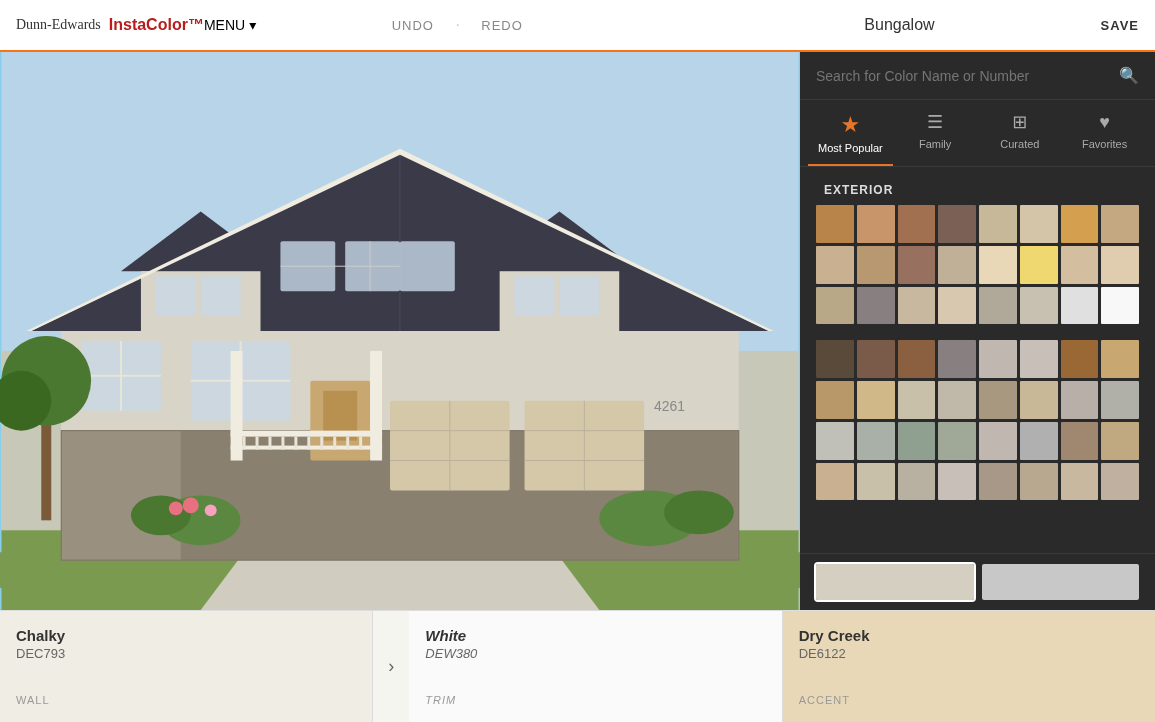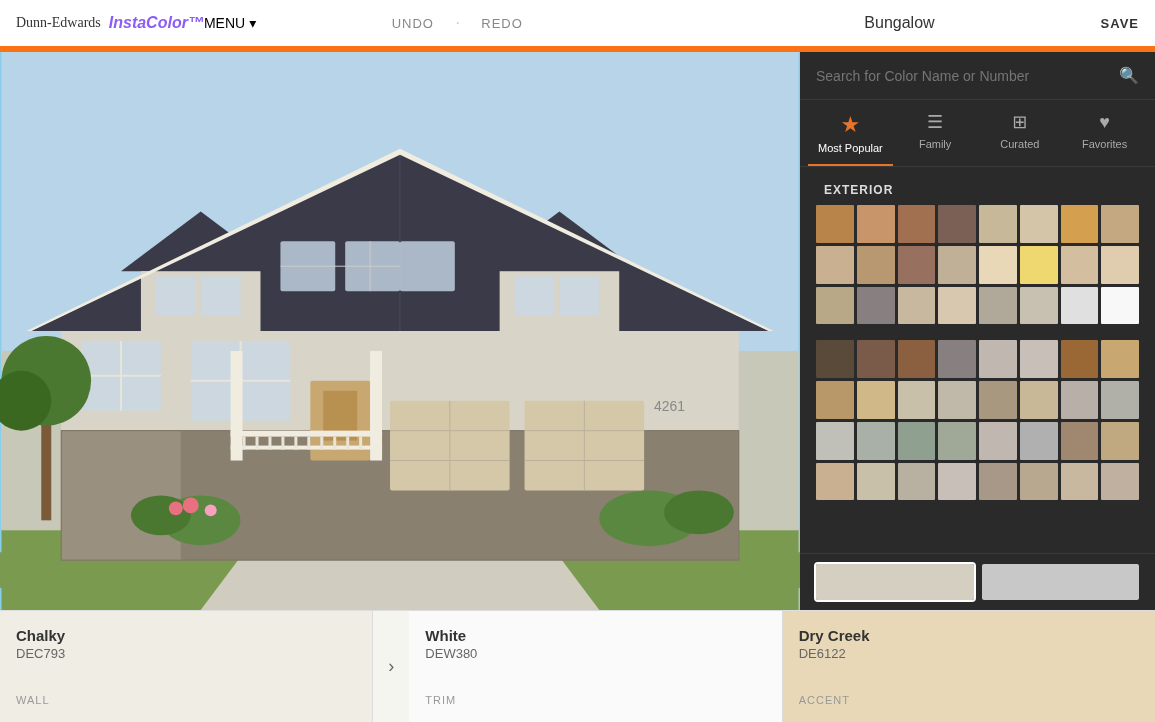--- a/index.html
+++ b/index.html
@@ -2,25 +2,25 @@
 <html><head>
   <meta charset="utf-8">
   <style>
     * { box-sizing: border-box; margin: 0; padding: 0; }
     body { font-family: Arial, sans-serif; background: #2a2a2a; width: 1155px; height: 722px; overflow: hidden; display: flex; flex-direction: column; }
 
     
     .header {
       display: flex; align-items: center; justify-content: space-between;
       background: #fff; height: 52px; padding: 0 16px;
-      border-bottom: 6px solid #f97316; flex-shrink: 0;
+      border-bottom: 2px solid #f97316; flex-shrink: 0;
     }
     .header-left { display: flex; align-items: center; gap: 8px; }
     .brand-name { font-family: Georgia, serif; font-size: 14px; color: #333; }
-    .brand-instacolor { font-size: 16px; font-weight: bold; color: #8b5cf6; font-style: italic; }
+    .brand-instacolor { font-size: 16px; font-weight: bold; color: #b91c1c; }
     .header-menu { display: flex; align-items: center; gap: 4px; font-size: 14px; color: #000000; cursor: pointer; }
     .header-actions { display: flex; align-items: center; gap: 16px; }
     .undo-redo { font-size: 13px; color: #888; letter-spacing: 1px; }
     .separator { color: #ccc; }
     .project-name { font-size: 16px; color: #333; flex: 1; text-align: center; padding-left: 40px; }
     .save-btn { font-size: 13px; font-weight: bold; color: #333; cursor: pointer; letter-spacing: 1px; }
 
     
     .main { display: flex; flex: 1; overflow: hidden; }
 
@@ -338,21 +338,21 @@
 
 <div class="bottom-bar">
   <div class="color-card" style="background:#f0ede5;">
     <div>
       <div class="color-card-name">Chalky</div>
       <div class="color-card-code">DEC793</div>
     </div>
     <div class="color-card-role">WALL</div>
   </div>
   <button class="arrow-btn">›</button>
-  <div class="color-card" style="background:#fafafa;">
+  <div class="color-card" style="background:#fafafa;font-style:italic;">
     <div>
       <div class="color-card-name">White</div>
       <div class="color-card-code">DEW380</div>
     </div>
     <div class="color-card-role">TRIM</div>
   </div>
   <div class="color-card" style="background:#e8d8b8;">
     <div>
       <div class="color-card-name">Dry Creek</div>
       <div class="color-card-code">DE6122</div>

